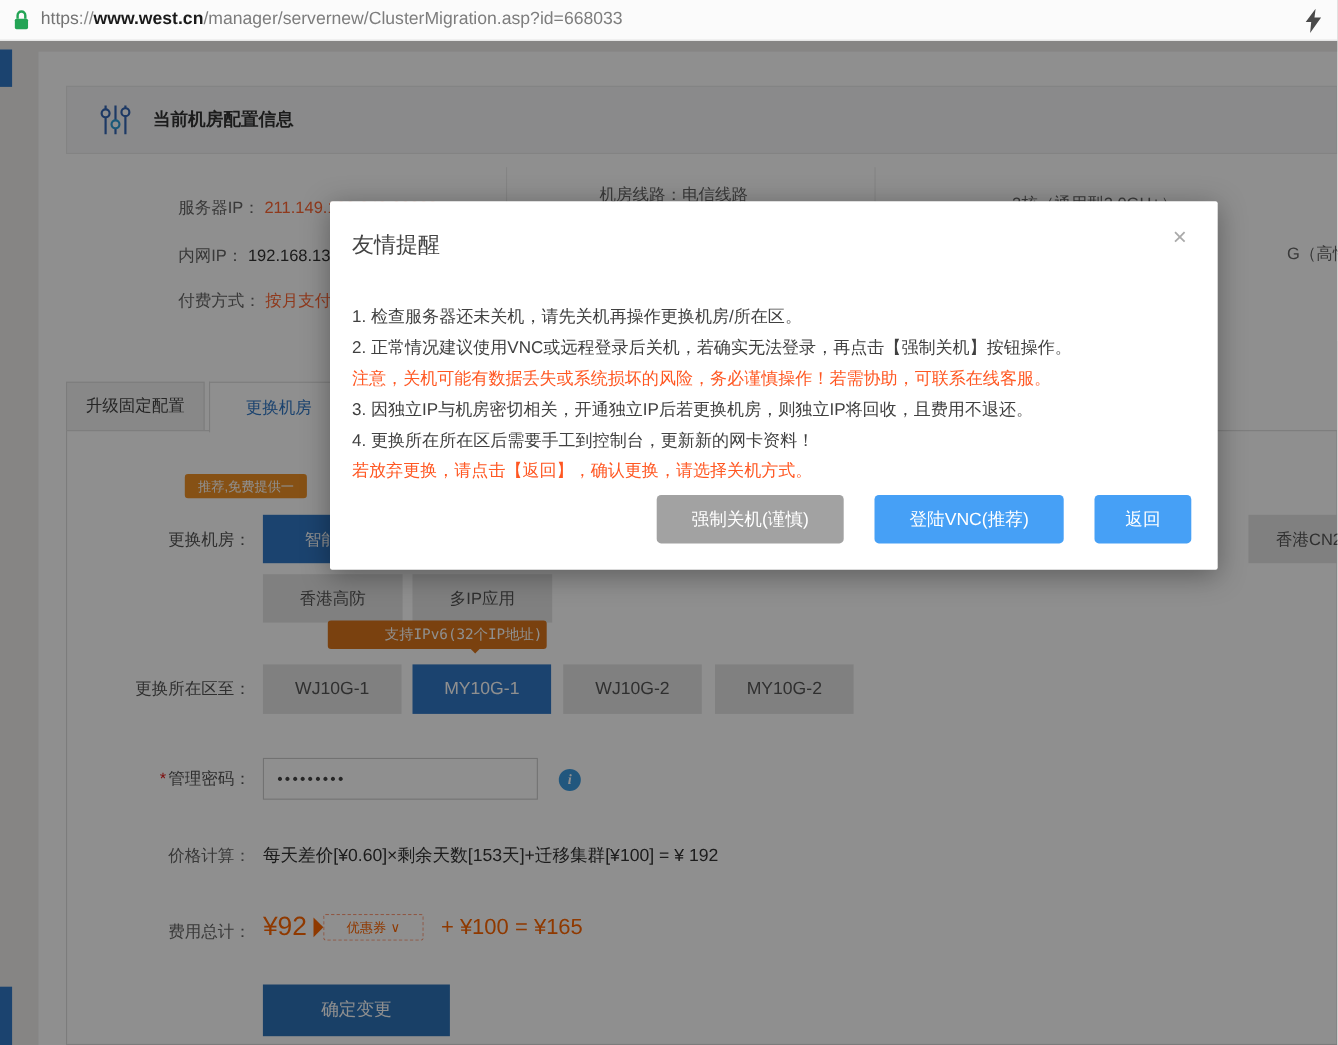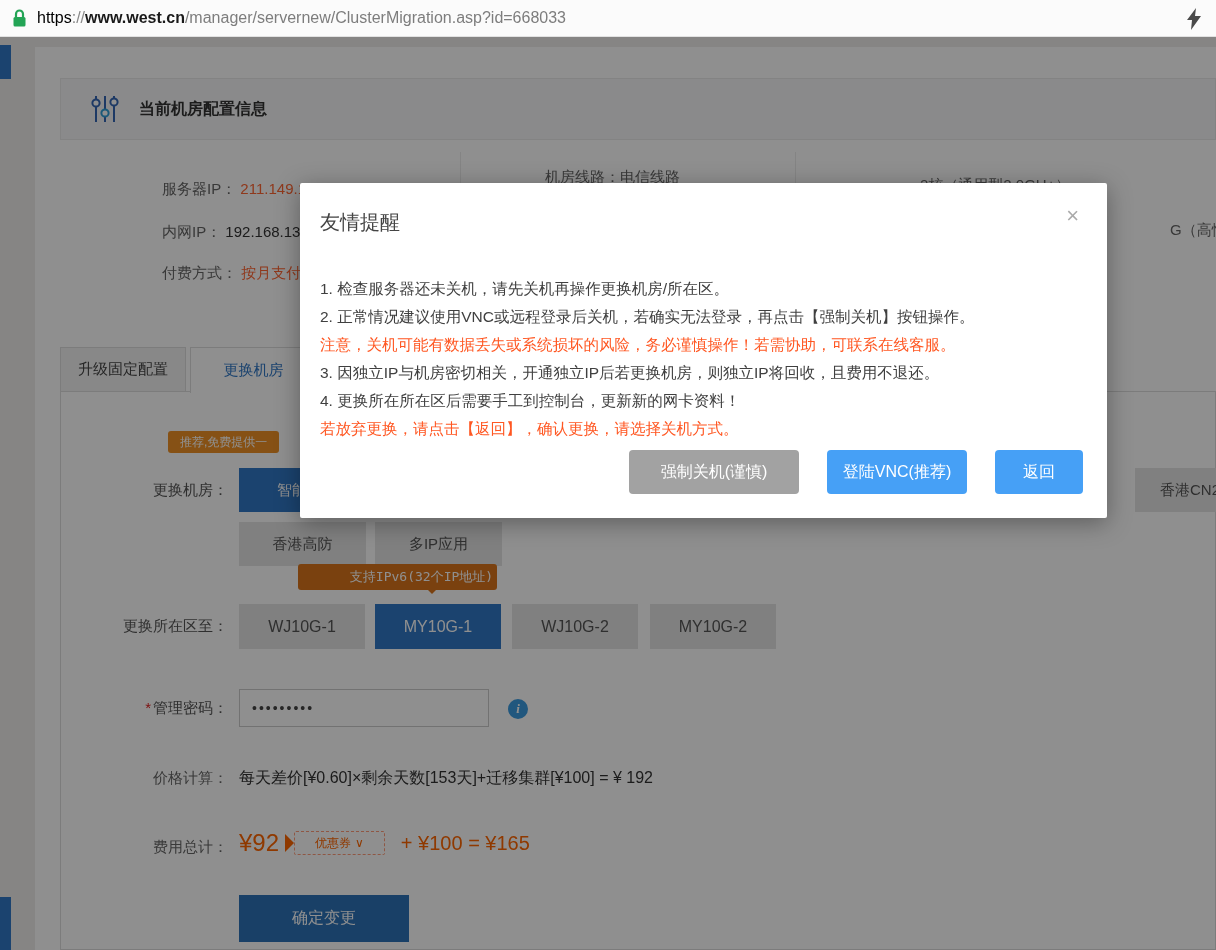--- a/index.html
+++ b/index.html
@@ -5,21 +5,21 @@
   * { margin:0; padding:0; box-sizing:border-box; }
   html,body { width:1216px; height:950px; }
   body { font-family:"Liberation Sans","DejaVu Sans",sans-serif; }
   .screen { position:relative; width:1216px; height:950px; overflow:hidden; background:#efeeec; }
 
   
   .browser-bar { position:absolute; top:0; left:0; width:1216px; height:37px; background:#fbfbfb;
     border-bottom:1px solid #e2e2e2; display:flex; align-items:center; z-index:200; }
   .lock { margin-left:12px; }
   .url { margin-left:10px; font-size:16px; white-space:nowrap; }
-  .url .scheme { color:#000000; }
+  .url .scheme { color:#737373; }
   .url .sep { color:#8a8a8a; }
   .url .host { color:#1a1a1a; font-weight:600; }
   .url .path { color:#7d7d7d; }
   .bolt { position:absolute; right:12px; top:7px; }
 
   
   .overlay { position:absolute; left:0; top:37px; width:1216px; height:913px;
     background:rgba(0,0,0,0.44); z-index:50; }
 
   
@@ -101,21 +101,21 @@
   .m-title { position:absolute; left:20px; top:26px; font-size:20px; color:#444; }
   .m-close { position:absolute; right:28px; top:22px; font-size:22px; color:#aaa; cursor:pointer; line-height:1; }
   .m-body { position:absolute; left:20px; top:76px; right:20px;margin-top:16px; }
   .m-line { font-size:15.5px; color:#404040; line-height:28px; white-space:nowrap; }
   .m-line.warn { color:#ff5722; }
   .m-btns { position:absolute; right:24px; bottom:24px; display:flex; gap:28px; }
   .m-btn { height:44px; border:none; border-radius:4px; color:#fff; font-size:16px; cursor:pointer;
     font-family:inherit; }
   .m-btn.gray { background:#a2a2a2; width:170px; }
   .m-btn.blue { background:#46a0f6; }
-  .m-btn.vnc { width:140px; }
+  .m-btn.vnc { width:172px; }
   .m-btn.back { width:88px; }
 </style>
 </head>
 <body>
 
 <div class="screen">
 
   <div class="browser-bar">
     <svg class="lock" width="15" height="19" viewBox="0 0 15 19">
       <path d="M4 8 V5 a3.5 3.5 0 0 1 7 0 V8" fill="none" stroke="#23a455" stroke-width="2.2"></path>

